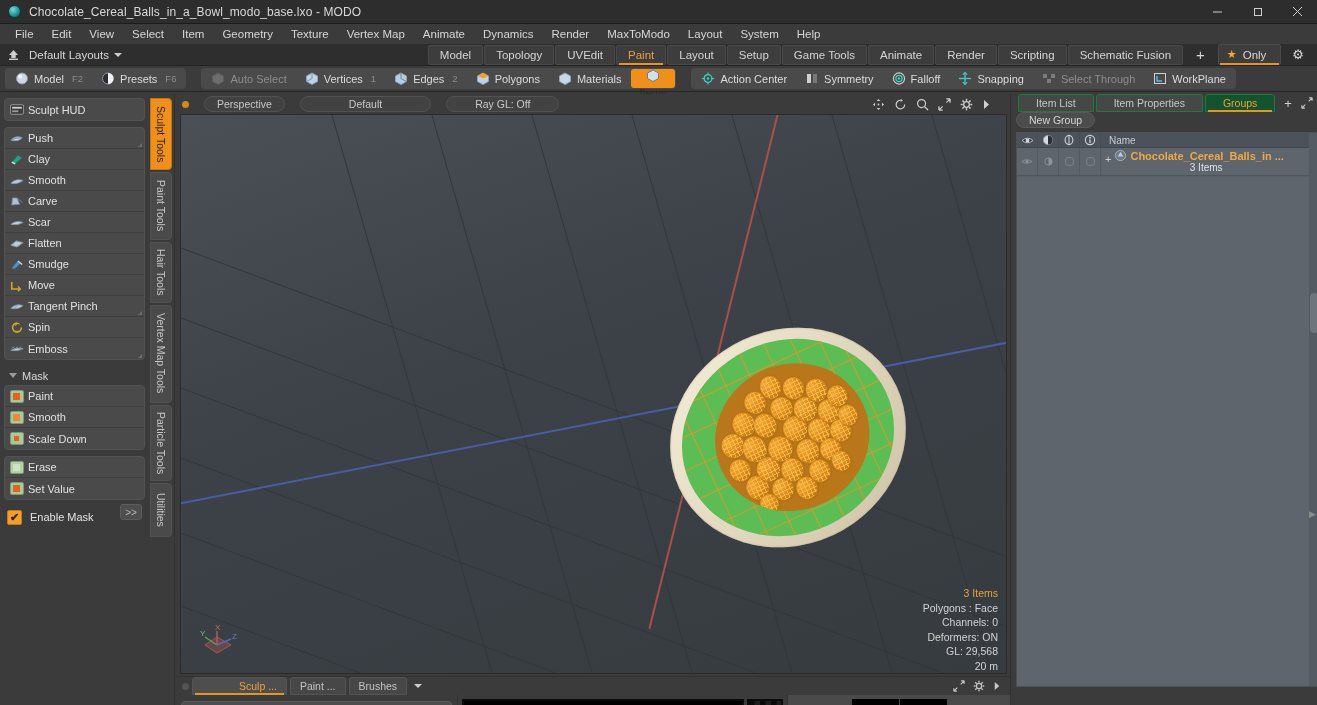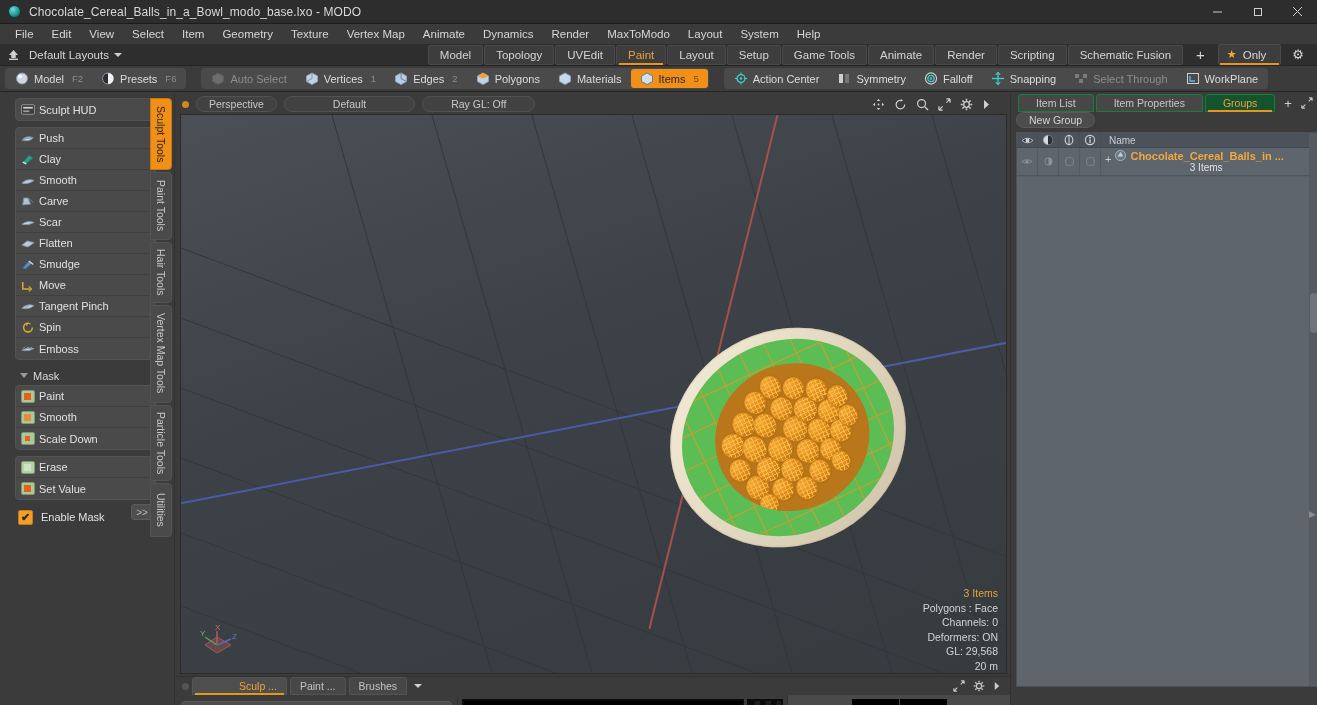--- a/index.html
+++ b/index.html
@@ -50,33 +50,33 @@
   #gear-top { color:#d6d6d6; font-size:13px; padding:0 9px; }
 
   
   #modebar { height:26px; background:#3b3b3b; display:flex; align-items:center;
     padding:0 5px; gap:4px; border-bottom:1px solid #262626; }
   .mgroup { display:flex; align-items:center; background:#4a4a4a; border-radius:4px;
     padding:1px; gap:0; height:21px; }
   .mbtn { display:flex; align-items:center; gap:5px; padding:0 9px; height:19px;
     color:#dcdcdc; font-size:11px; border-radius:3px; white-space:nowrap; }
   .mbtn.dim { color:#8d8d8d; }
-  .mbtn.on { background:#f09018; color:#2a2a2a; }
+  .mbtn.on { background:#f09018; color:#2a2a2a;flex-direction:column; }
   .mbtn .kb { color:#8c8c8c; font-size:9.5px; margin-left:3px; }
   .mbtn.on .kb { color:#7a4b06; }
   .ico { width:14px; height:13px; flex:0 0 auto; display:block; }
   #modebar .sp { width:7px; }
 
   
   #work { position:absolute; left:0; top:94px; width:1317px; height:611px;
     background:#3b3b3b; }
 
   
   #leftpanel { position:absolute; left:0; top:0; width:148px; height:577px;
-    background:#3b3b3b; padding:4px 3px 0 4px;margin-left:11px; }
+    background:#3b3b3b; padding:4px 3px 0 4px; }
   .tool-card { background:#4a4a4a; border-radius:4px; margin-bottom:6px; overflow:hidden;
     border:1px solid #535353; }
   .tool-row { height:21px; display:flex; align-items:center; gap:4px; padding:0 5px;
     color:#e0e0e0; font-size:11px; position:relative;
     border-bottom:1px solid #3f3f3f; }
   .tool-row:last-child { border-bottom:none; }
   .tool-row .corner { position:absolute; right:2px; bottom:1px; width:0;height:0;
     border-left:4px solid transparent; border-bottom:4px solid #6d6d6d; }
   .sect-head { height:19px; display:flex; align-items:center; gap:5px; padding:0 5px;
     color:#d9d9d9; font-size:11px; }
@@ -96,21 +96,21 @@
     display:flex; flex-direction:column; }
   .vtab { writing-mode:vertical-rl; text-orientation:mixed; color:#c6c6c6;
     font-size:10.5px; padding:6px 3px; background:#4a4a4a; border:1px solid #535353;
     border-radius:0 4px 4px 0; margin-bottom:2px; display:flex; align-items:center;
     justify-content:center; white-space:nowrap; }
   .vtab.on { background:#f09018; color:#30230a; border-color:#c5760f; }
 
   
   #viewport { position:absolute; left:176px; top:0; width:835px; height:583px;
     background:#3b3b3b; padding-top:0; }
-  #vp-head { height:20px; display:flex; align-items:center; gap:7px; padding:0 6px;
+  #vp-head { height:20px; display:flex; align-items:center; gap:15px; padding:0 6px;
     background:#3b3b3b; }
   .vp-dot { width:7px;height:7px;border-radius:50%;background:#d08a1c; }
   .vp-pill { color:#c8c8c8; font-size:10.5px; padding:1px 12px; border:1px solid #525252;
     border-radius:9px; background:#424242; white-space:nowrap; }
   #vp-icons { margin-left:auto; display:flex; align-items:center; gap:9px;
     padding-right:14px; color:#cfcfcf; }
   #vp-canvas { position:absolute; left:4px; top:20px; width:827px; height:560px;
     background:linear-gradient(160deg,#4a5055 0%, #3c4247 40%, #363b40 100%);
     overflow:hidden; border:1px solid #2b2b2b; }
 

